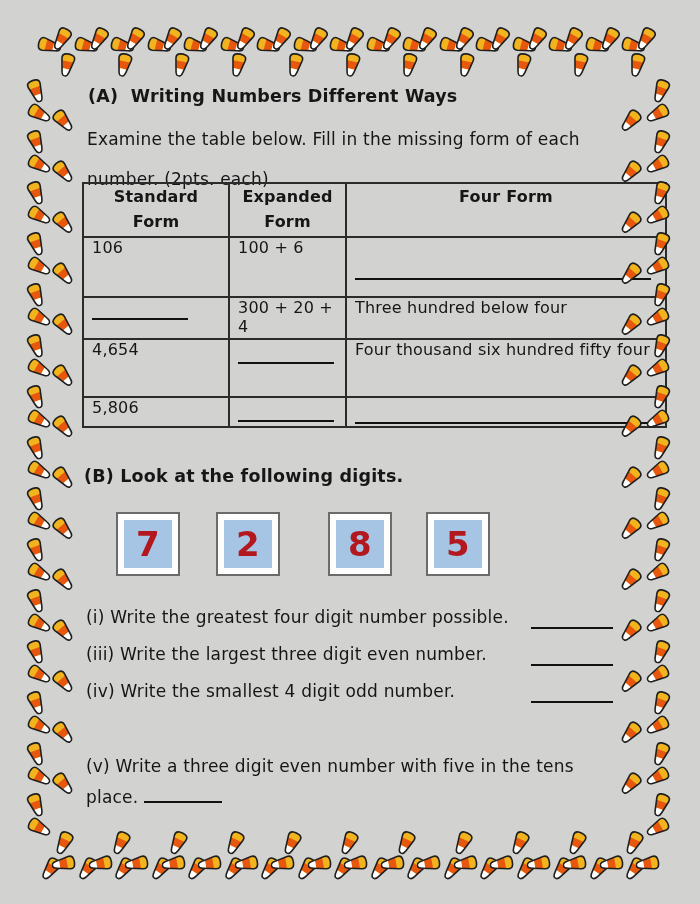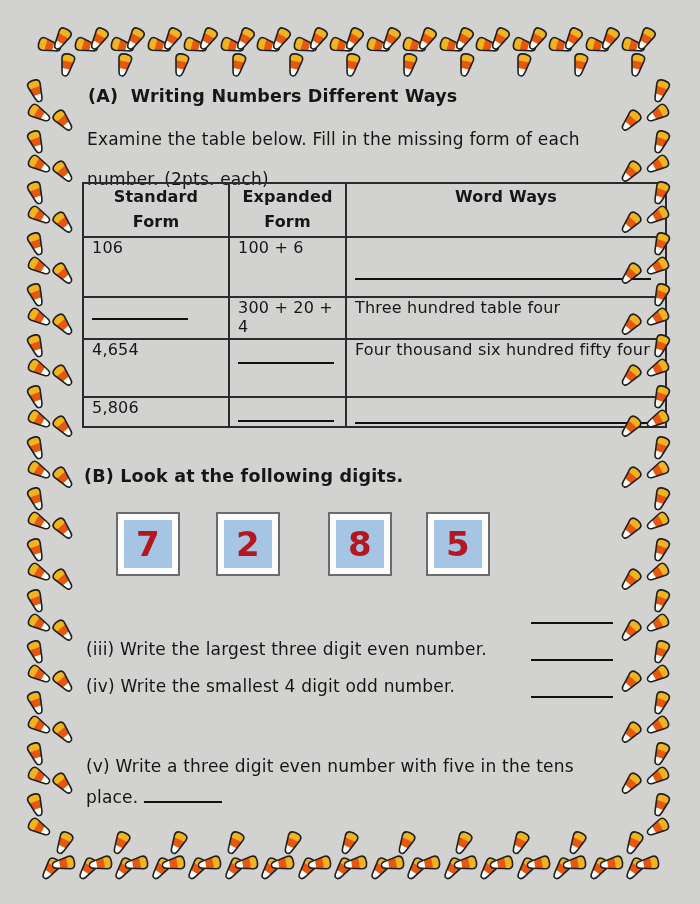--- a/index.html
+++ b/index.html
@@ -1149,37 +1149,37 @@
         <col class="c-std">
         <col class="c-exp">
         <col class="c-word">
       </colgroup>
     <thead>
       <tr class="hrow">
         <th>Standard
 Form</th>
         <th>Expanded
 Form</th>
-        <th>Word Ways</th>
+        <th>Four Form</th>
       </tr>
     </thead>
     <tbody>
       <tr class="r1">
         <td>106</td>
         <td>100 + 6</td>
         <td>
             <div class="blank word-mid"></div>
           </td>
       </tr>
       <tr class="r2">
         <td>
             <div class="blank std"></div>
           </td>
         <td>300 + 20 + 4</td>
-        <td>Three hundred table four</td>
+        <td>Three hundred below four</td>
       </tr>
       <tr class="r3">
         <td>4,654</td>
         <td>
             <div class="blank exp"></div>
           </td>
         <td>Four thousand six hundred fifty four</td>
       </tr>
       <tr class="r4">
         <td>5,806</td>
@@ -1213,20 +1213,21 @@
     </div>
     <div class="tile">
       <div class="tile-inner" style="background: rgb(166, 197, 229);">
         <span class="tile-digit" style="color: rgb(178, 24, 29);">5</span>
       </div>
     </div>
   </div>
 
   <div id="questions">
     <div class="q-row">
+      <span class="q-text"><span>(i)</span> <span>Write the greatest four digit number possible.</span></span>
       <span class="q-blank"></span>
     </div>
     <div class="q-row">
       <span class="q-text"><span>(iii)</span> <span>Write the largest three digit even number.</span></span>
       <span class="q-blank"></span>
     </div>
     <div class="q-row">
       <span class="q-text"><span>(iv)</span> <span>Write the smallest 4 digit odd number.</span></span>
       <span class="q-blank"></span>
     </div>

